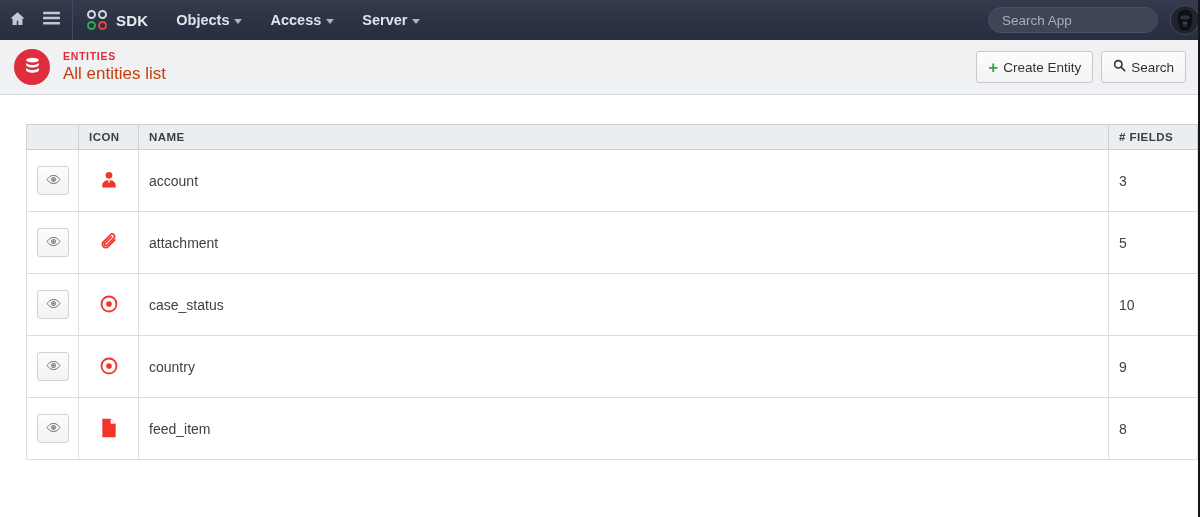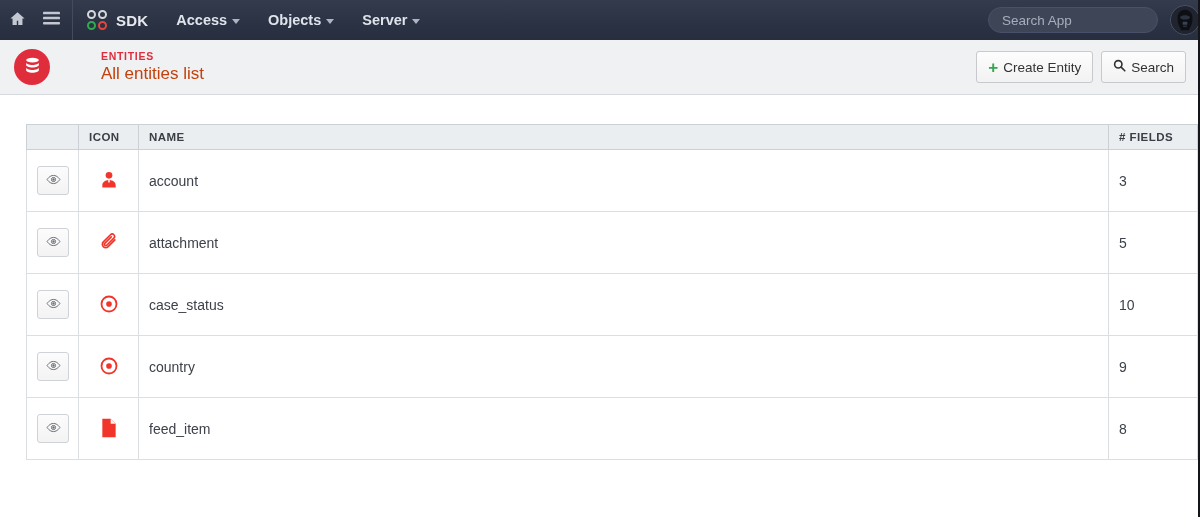--- a/index.html
+++ b/index.html
@@ -86,21 +86,21 @@
     border-bottom: 1px solid #d5d8dc;
     display: flex; align-items: center;
     padding: 0 14px 0 14px;
   }
   .ph-icon {
     width: 36px; height: 36px; border-radius: 50%;
     background: #e02d3c;
     display: flex; align-items: center; justify-content: center;
     flex: none; margin-right: 13px;
   }
-  .ph-text { display: flex; flex-direction: column; justify-content: center; margin-left: 38px; }
+  .ph-text { display: flex; flex-direction: column; justify-content: center; }
   .ph-eyebrow {
     font-size: 10.5px; color: #e02d3c; font-weight: bold;
     letter-spacing: .7px; line-height: 13px; margin-bottom: 1px;
   }
   .ph-title {
     font-size: 17px; color: #c2410c; line-height: 20px;
   }
   .ph-actions { margin-left: auto; display: flex; gap: 8px; }
   .btn {
     height: 32px; padding: 0 11px;
@@ -193,26 +193,26 @@
     <span class="sdk-grid">
       <span class="sdk-dot"></span>
       <span class="sdk-dot"></span>
       <span class="sdk-dot green"></span>
       <span class="sdk-dot red"></span>
     </span>
     <span class="nav-brand-label">SDK</span>
   </div>
 
   <div class="nav-item">
+    <span>Objects</span>
+    <span class="caret"></span>
+  </div>
+
+  <div class="nav-item">
     <span>Access</span>
-    <span class="caret"></span>
-  </div>
-
-  <div class="nav-item">
-    <span>Objects</span>
     <span class="caret"></span>
   </div>
 
   <div class="nav-item">
     <span>Server</span>
     <span class="caret"></span>
   </div>
 
   <div class="nav-right">
     <input class="search-app" type="text" placeholder="Search App" style="">

